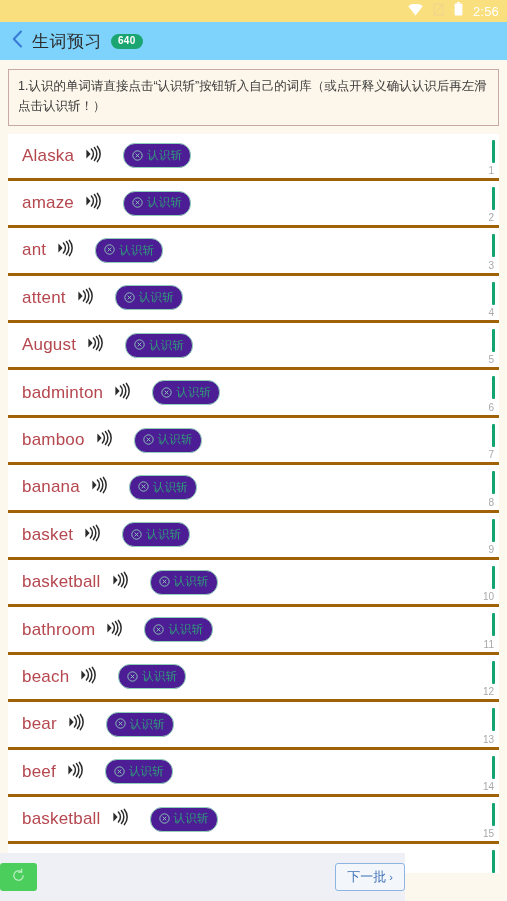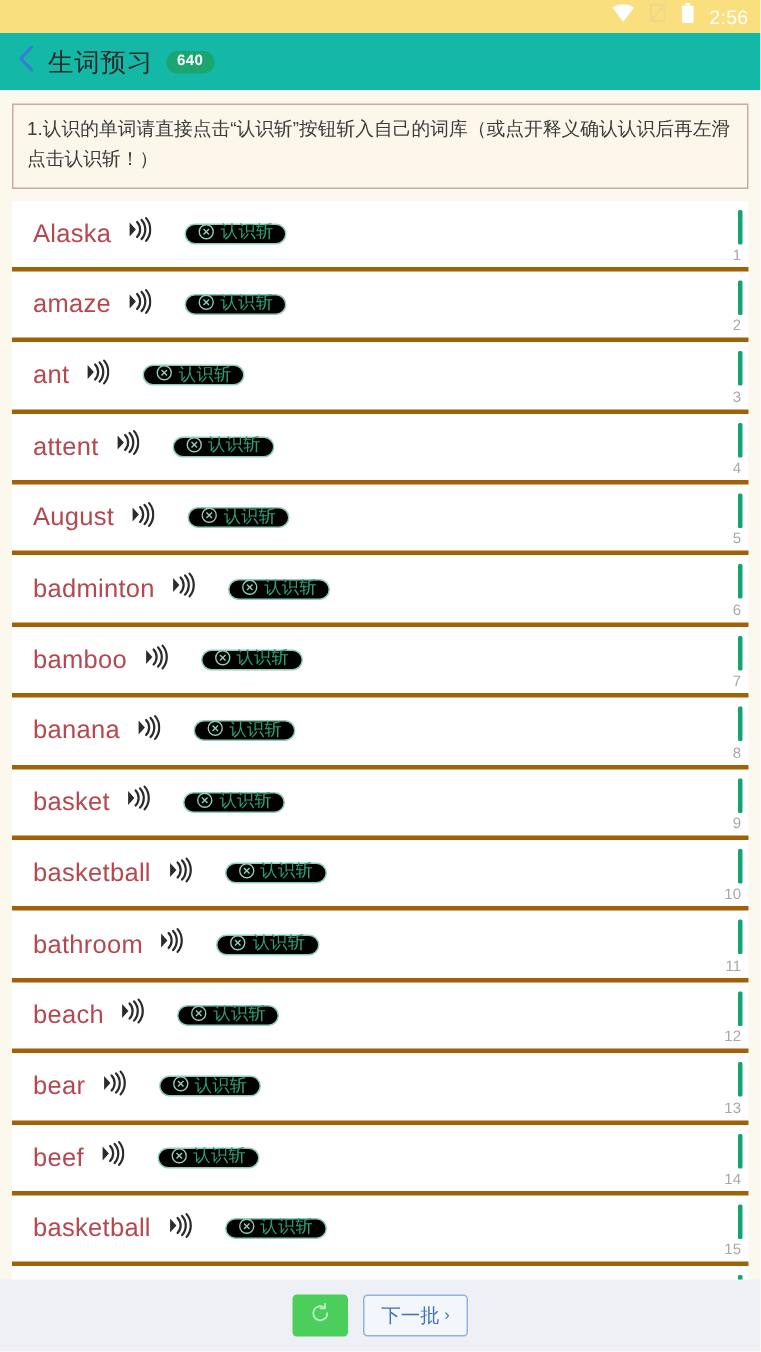--- a/index.html
+++ b/index.html
@@ -31,21 +31,21 @@
     font-size: 13px;
     color: #ffffff;
     font-weight: 500;
     letter-spacing: .2px;
     line-height: 1;
   }
 
   
   .header {
     height: 38px;
-    background: #14b8a6;
+    background: #7dd3fc;
     display: flex;
     align-items: center;
     padding: 0 12px;
     gap: 9px;
   }
   .back-chevron { display: block; cursor: pointer; }
   .header-title {
     font-size: 17px;
     color: #2b2b2b;
     font-weight: 500;
@@ -105,22 +105,22 @@
   .sound-icon {
     margin-left: 9px;
     display: block;
     flex: 0 0 auto;
   }
 
   .know-btn {
     margin-left: 22px;
     border: 1px solid #8fcfb8;
     border-radius: 12px;
-    background: #000000;
-    height: 14px;
+    background: #4c1d95;
+    height: 25px;
     display: inline-flex;
     align-items: center;
     gap: 4px;
     padding: 0 8px;
     cursor: pointer;
     flex: 0 0 auto;
   }
   .know-btn .x-icon { display: block; flex: 0 0 auto; }
   .know-btn .btn-label {
     font-size: 11.5px;
@@ -145,26 +145,26 @@
     font-size: 10px;
     color: #a8a8a8;
     line-height: 1;
   }
 
   
   .bottom-bar {
     position: absolute;
     left: 0;
     bottom: 0;
-    width: 507px;
+    width: 405px;
     height: 48px;
     background: #eff0f5;
     display: flex;
     align-items: center;
-    justify-content: center;
+    justify-content: space-between;
     gap: 10px;
   }
   .refresh-btn {
     width: 37px;
     height: 28px;
     background: #4cce5d;
     border: none;
     border-radius: 3px;
     display: flex;
     align-items: center;

